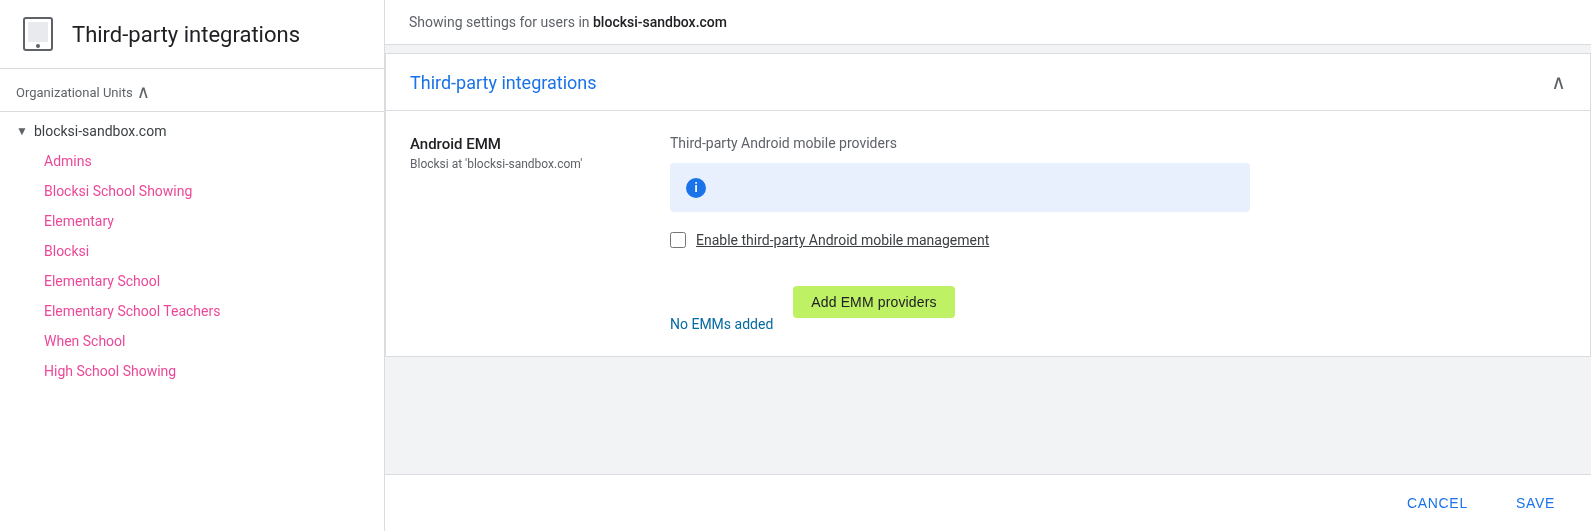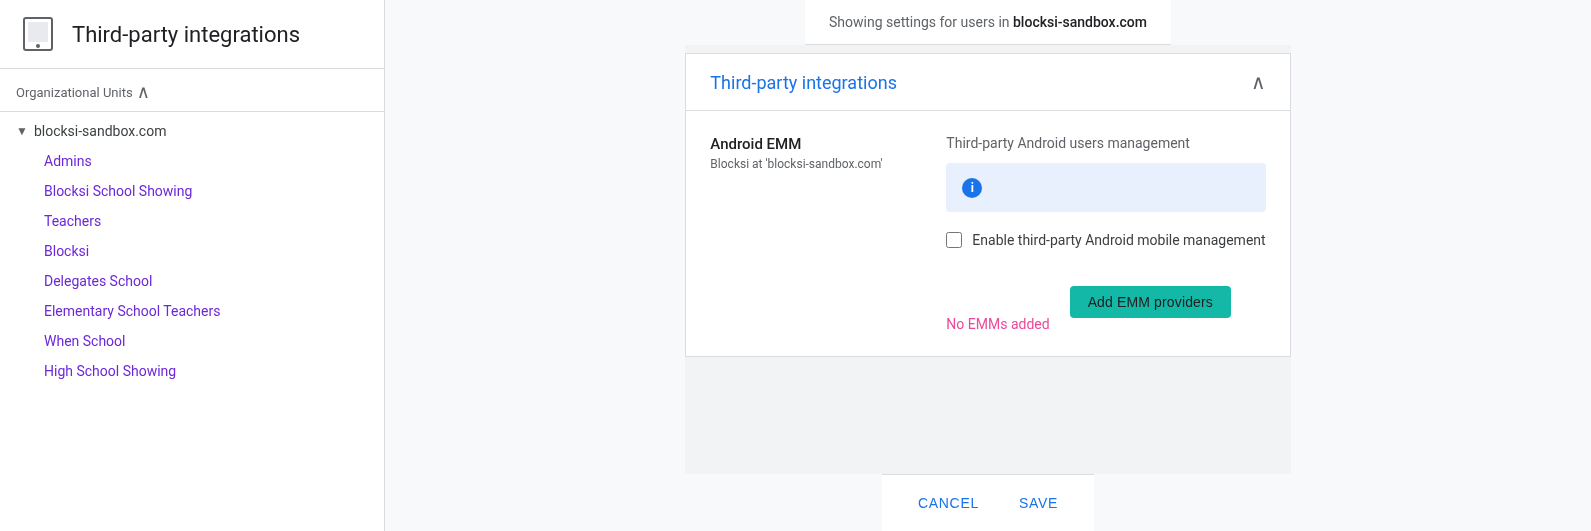--- a/index.html
+++ b/index.html
@@ -74,21 +74,21 @@
       overflow-y: auto;
       flex: 1;
       padding: 4px 0;
     }
     .tree-item {
       display: flex;
       align-items: center;
       padding: 7px 16px 7px 20px;
       cursor: pointer;
       font-size: 14px;
-      color: #6d28d9;
+      color: #ec4899;
     }
     .tree-root {
       display: flex;
       align-items: center;
       padding: 7px 16px;
       cursor: pointer;
       font-size: 14px;
       color: #3c4043;
     }
     .tree-root .arrow {
@@ -100,21 +100,20 @@
       padding-left: 44px;
     }
 
     
     .main {
       flex: 1;
       display: flex;
       flex-direction: column;
       overflow: hidden;
       background: #f8f9fa;
-      align-items: center;
     }
     .domain-bar {
       background: #fff;
       padding: 14px 24px;
       font-size: 14px;
       color: #5f6368;
       border-bottom: 1px solid #dadce0;
     }
     .domain-bar strong {
       color: #202124;
@@ -146,21 +145,21 @@
     .section-collapse-btn {
       background: none;
       border: none;
       cursor: pointer;
       color: #5f6368;
       font-size: 20px;
     }
     .section-body {
       padding: 24px 24px;
       display: flex;
-      gap: 16px;
+      gap: 40px;
     }
     .emm-left {
       min-width: 220px;
     }
     .emm-title {
       font-size: 15px;
       font-weight: 500;
       color: #202124;
       margin-bottom: 4px;
     }
@@ -207,58 +206,59 @@
     }
     .info-text a {
       color: #1a73e8;
       text-decoration: none;
     }
     .checkbox-row {
       display: flex;
       align-items: center;
       gap: 10px;
       margin-bottom: 24px;
+      text-decoration: underline;
     }
     .checkbox-row input[type="checkbox"] {
       width: 16px;
       height: 16px;
       cursor: pointer;
     }
     .checkbox-label {
       font-size: 14px;
       color: #3c4043;
     }
     .emm-actions {
       display: flex;
       align-items: center;
       gap: 20px;
     }
     .no-emms-text {
       font-size: 14px;
-      color: #ec4899;
+      color: #0369a1;
       margin-top: 44px;
     }
     .add-emm-btn {
-      background: #14b8a6;
+      background: #bef264;
       color: #202124;
       border: none;
       padding: 8px 18px;
       font-size: 14px;
       font-weight: 500;
       border-radius: 4px;
       cursor: pointer;
       letter-spacing: 0.01em;
     }
     .footer-bar {
       background: #fff;
       padding: 12px 24px;
       border-top: 1px solid #dadce0;
       display: flex;
       justify-content: flex-end;
-      gap: 16px;
+      gap: 24px;
     }
     .footer-btn {
       background: none;
       border: none;
       font-size: 14px;
       font-weight: 500;
       letter-spacing: 0.05em;
       cursor: pointer;
       padding: 8px 12px;
       color: #1a73e8;
@@ -287,27 +287,27 @@
         <span>blocksi-sandbox.com</span>
       </div>
       <div class="tree-children">
         <div class="tree-item">
           <span>Admins</span>
         </div>
         <div class="tree-item">
           <span>Blocksi School Showing</span>
         </div>
         <div class="tree-item">
-          <span>Teachers</span>
+          <span>Elementary</span>
         </div>
         <div class="tree-item">
           <span>Blocksi</span>
         </div>
         <div class="tree-item">
-          <span>Delegates School</span>
+          <span>Elementary School</span>
         </div>
         <div class="tree-item">
           <span>Elementary School Teachers</span>
         </div>
         <div class="tree-item">
           <span>When School</span>
         </div>
         <div class="tree-item">
           <span>High School Showing</span>
         </div>
@@ -326,21 +326,21 @@
       <div class="section-header">
         <span class="section-header-title">Third-party integrations</span>
         <button class="section-collapse-btn">∧</button>
       </div>
       <div class="section-body">
         <div class="emm-left">
           <div class="emm-title">Android EMM</div>
           <div class="emm-applied">Blocksi at 'blocksi-sandbox.com'</div>
         </div>
         <div class="emm-right">
-          <div class="emm-subtitle">Third-party Android users management</div>
+          <div class="emm-subtitle">Third-party Android mobile providers</div>
           <div class="info-box">
             <div class="info-icon">i</div>
           </div>
           <div class="checkbox-row">
             <input type="checkbox" id="enable-emm" style="">
             <label for="enable-emm" class="checkbox-label">Enable third-party Android mobile management</label>
           </div>
           <div class="emm-actions">
             <span class="no-emms-text">No EMMs added</span>
             <button class="add-emm-btn">Add EMM providers</button>

